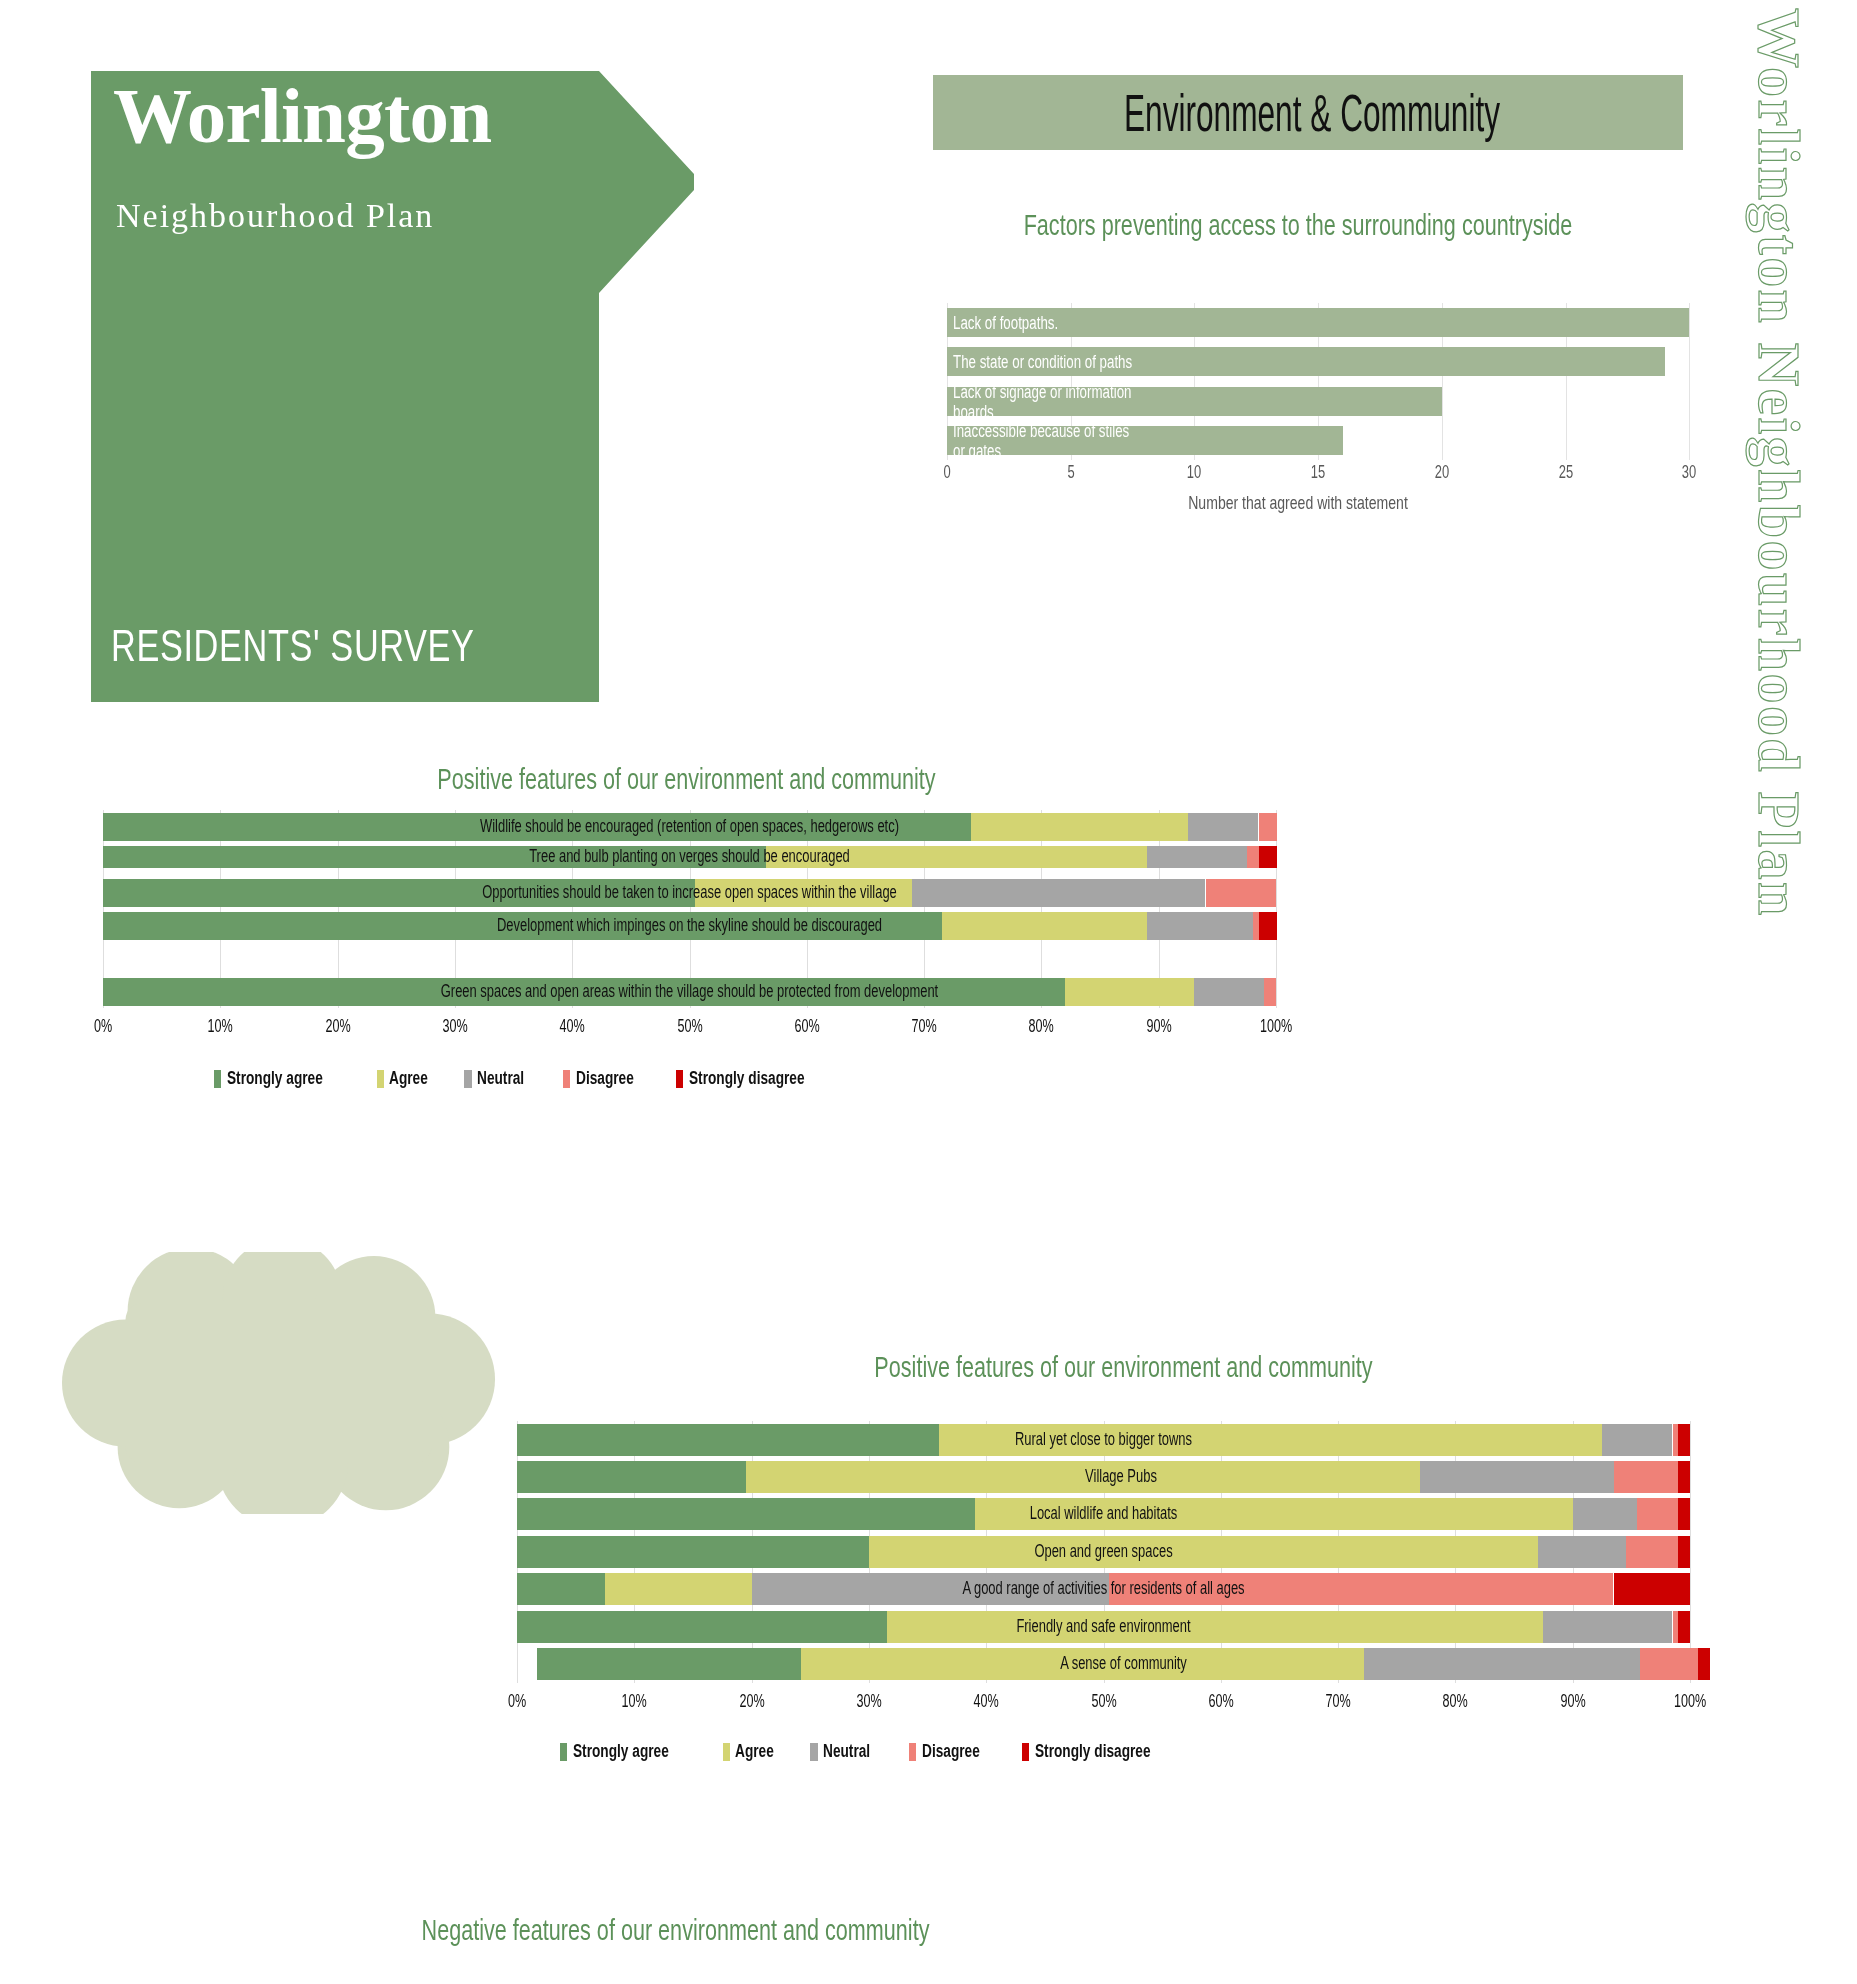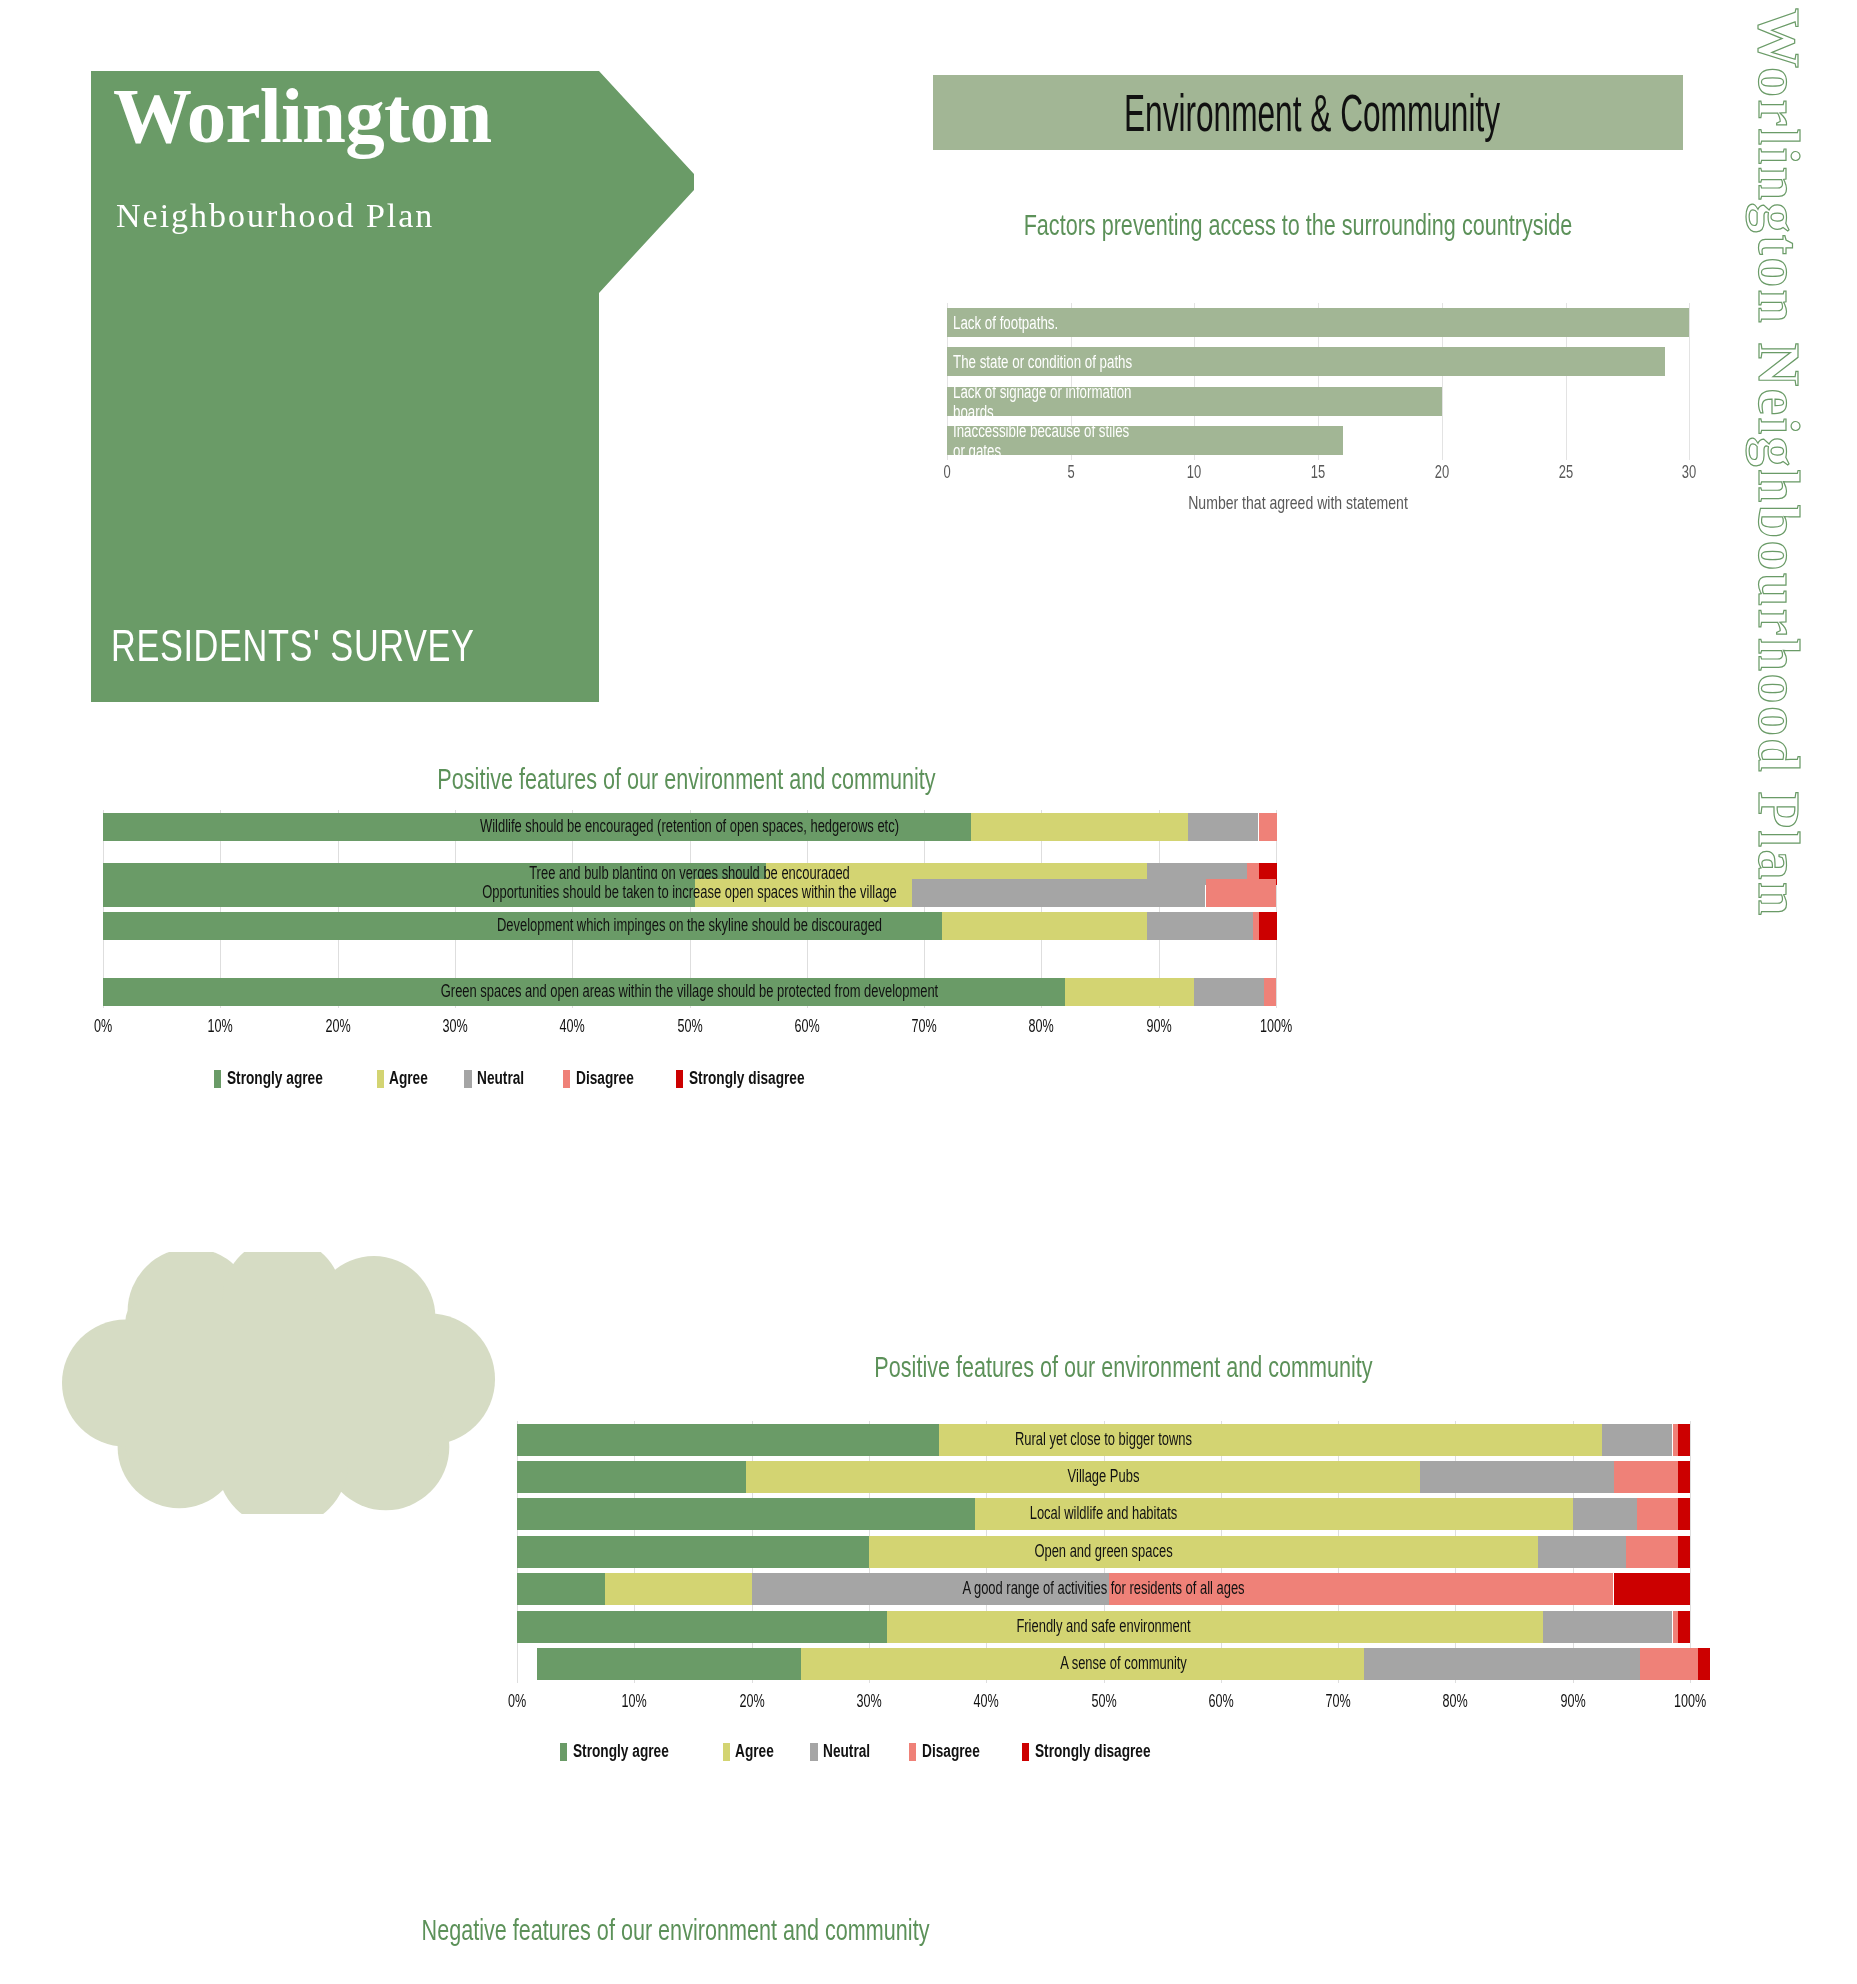--- a/index.html
+++ b/index.html
@@ -208,21 +208,21 @@
         <div class="gridline" style="left: 938px;"></div>
         <div class="gridline" style="left: 1056px;"></div>
         <div class="gridline" style="left: 1173px;"></div>
         <div class="sc-row" style="top: 2.6px; height: 28px;">
           <div class="sc-seg" style="left: 0px; width: 868px; background: rgb(106, 155, 103);"></div>
           <div class="sc-seg" style="left: 868px; width: 217px; background: rgb(211, 212, 114);"></div>
           <div class="sc-seg" style="left: 1085px; width: 70px; background: rgb(165, 165, 165);"></div>
           <div class="sc-seg" style="left: 1156px; width: 17.6px; background: rgb(239, 129, 120);"></div>
           <div class="sc-rowlabel" style="color: rgb(17, 17, 17);">Wildlife should be encouraged (retention of open spaces, hedgerows etc)</div>
         </div>
-        <div class="sc-row" style="top: 53px; height: 22px; border-radius: 6px;">
+        <div class="sc-row" style="top: 36px; height: 22px; border-radius: 6px;">
           <div class="sc-seg" style="left: 0px; width: 663px; background: rgb(106, 155, 103);"></div>
           <div class="sc-seg" style="left: 663px; width: 381px; background: rgb(211, 212, 114);"></div>
           <div class="sc-seg" style="left: 1044px; width: 100px; background: rgb(165, 165, 165);"></div>
           <div class="sc-seg" style="left: 1144px; width: 11.7px; background: rgb(239, 129, 120);"></div>
           <div class="sc-seg" style="left: 1156px; width: 17.6px; background: rgb(204, 0, 0);"></div>
           <div class="sc-rowlabel" style="color: rgb(17, 17, 17);">Tree and bulb planting on verges should be encouraged</div>
         </div>
         <div class="sc-row" style="top: 69px; height: 28px;">
           <div class="sc-seg" style="left: 0px; width: 592px; background: rgb(106, 155, 103);"></div>
           <div class="sc-seg" style="left: 592px; width: 217px; background: rgb(211, 212, 114);"></div>
@@ -314,21 +314,21 @@
         <div class="gridline" style="left: 1056px;"></div>
         <div class="gridline" style="left: 1173px;"></div>
         <div class="sc-row" style="top: 2.6px; height: 32px;">
           <div class="sc-seg" style="left: 0px; width: 422px; background: rgb(106, 155, 103);"></div>
           <div class="sc-seg" style="left: 422px; width: 663px; background: rgb(211, 212, 114);"></div>
           <div class="sc-seg" style="left: 1085px; width: 70px; background: rgb(165, 165, 165);"></div>
           <div class="sc-seg" style="left: 1156px; width: 5.9px; background: rgb(239, 129, 120);"></div>
           <div class="sc-seg" style="left: 1161px; width: 11.7px; background: rgb(204, 0, 0);"></div>
           <div class="sc-rowlabel" style="color: rgb(17, 17, 17);">Rural yet close to bigger towns</div>
         </div>
-        <div class="sc-row" style="top: 40px; height: 32px;">
+        <div class="sc-row" style="top: 40px; height: 32px; padding-left: 35px;">
           <div class="sc-seg" style="left: 0px; width: 229px; background: rgb(106, 155, 103);"></div>
           <div class="sc-seg" style="left: 229px; width: 675px; background: rgb(211, 212, 114);"></div>
           <div class="sc-seg" style="left: 903px; width: 194px; background: rgb(165, 165, 165);"></div>
           <div class="sc-seg" style="left: 1097px; width: 65px; background: rgb(239, 129, 120);"></div>
           <div class="sc-seg" style="left: 1161px; width: 11.7px; background: rgb(204, 0, 0);"></div>
           <div class="sc-rowlabel" style="color: rgb(17, 17, 17);">Village Pubs</div>
         </div>
         <div class="sc-row" style="top: 77px; height: 32px;">
           <div class="sc-seg" style="left: 0px; width: 458px; background: rgb(106, 155, 103);"></div>
           <div class="sc-seg" style="left: 458px; width: 598px; background: rgb(211, 212, 114);"></div>

